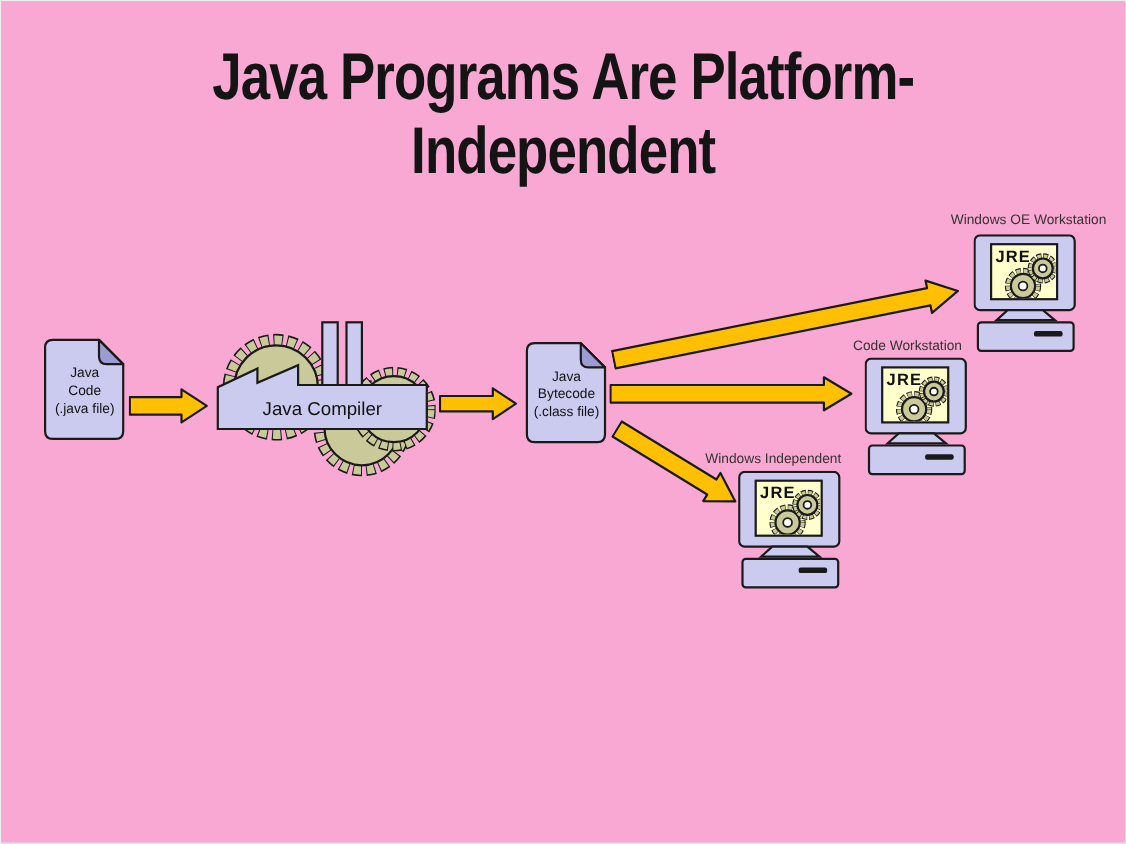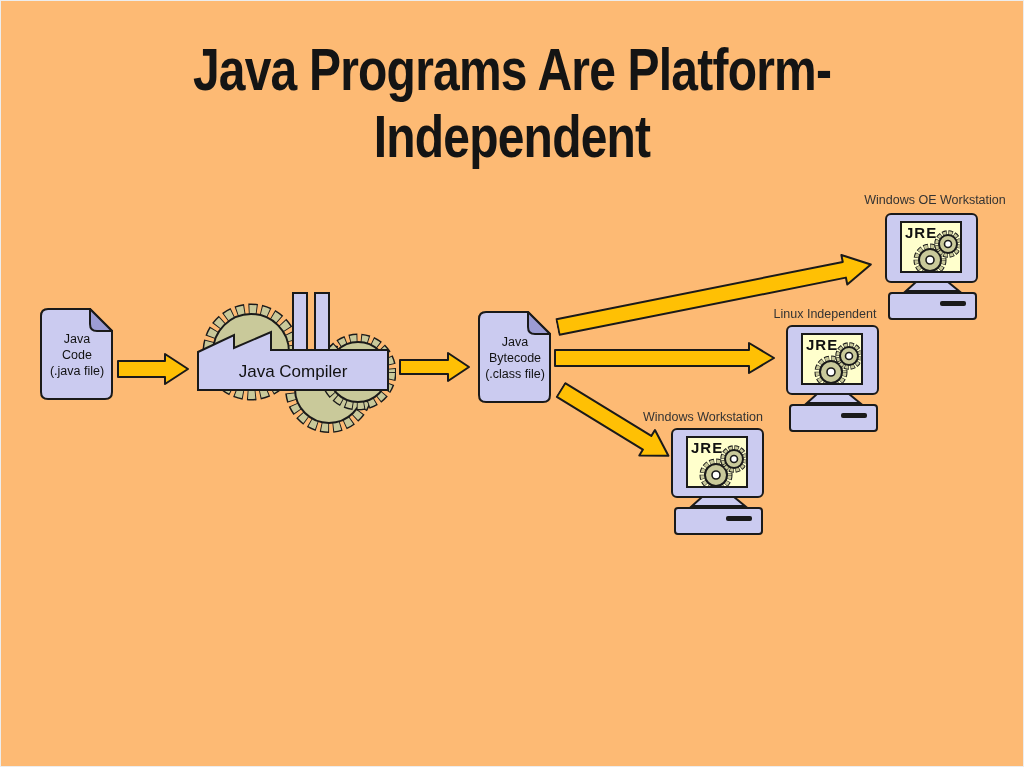--- a/index.html
+++ b/index.html
@@ -1,16 +1,16 @@
 <!DOCTYPE html>
 <html style="--arrow: #FFC004; --ink: #1a1a1a; --lavender: #CBCBF0; --fold: #9C9CD4; --khaki: #C9C99A; --screen: #FFFFCC;"><head>
 <meta charset="utf-8">
 <style>
   html,body{margin:0;padding:0;background:#fff;}
-  #slide{position:relative;width:1024px;height:767px;background:#fdba74;overflow:hidden;
+  #slide{position:relative;width:1024px;height:767px;background:#f9a8d4;overflow:hidden;
          border:1px solid #ededed;box-sizing:border-box;
          font-family:"Liberation Sans",sans-serif;}
   
   .title{position:absolute;top:35px;left:0;width:100%;text-align:center;
          font-weight:700;font-size:60px;line-height:67px;color:#141414;
          letter-spacing:-1px;transform:scaleX(.80);}
   
   .abs{position:absolute;}
   
   .lav   {fill:var(--lavender);stroke:var(--ink);stroke-width:2;}
@@ -135,26 +135,26 @@
   </svg>
 
   <div>
     <div class="ws-label" style="left:849px;top:192px">Windows OE Workstation</div>
     <svg class="abs" style="left:884px;top:212px" width="95" height="110" viewBox="0 0 95 110">
       <use href="#ws"></use>
     </svg>
   </div>
 
   <div>
-    <div class="ws-label" style="left:739px;top:306px">Linux Independent</div>
+    <div class="ws-label" style="left:739px;top:306px">Code Workstation</div>
     <svg class="abs" style="left:785px;top:324px" width="95" height="110" viewBox="0 0 95 110">
       <use href="#ws"></use>
     </svg>
   </div>
 
   <div>
-    <div class="ws-label" style="left:617px;top:409px">Windows Workstation</div>
+    <div class="ws-label" style="left:617px;top:409px">Windows Independent</div>
     <svg class="abs" style="left:670px;top:427px" width="95" height="110" viewBox="0 0 95 110">
       <use href="#ws"></use>
     </svg>
   </div>
 
 </div>
 
 </body></html>

